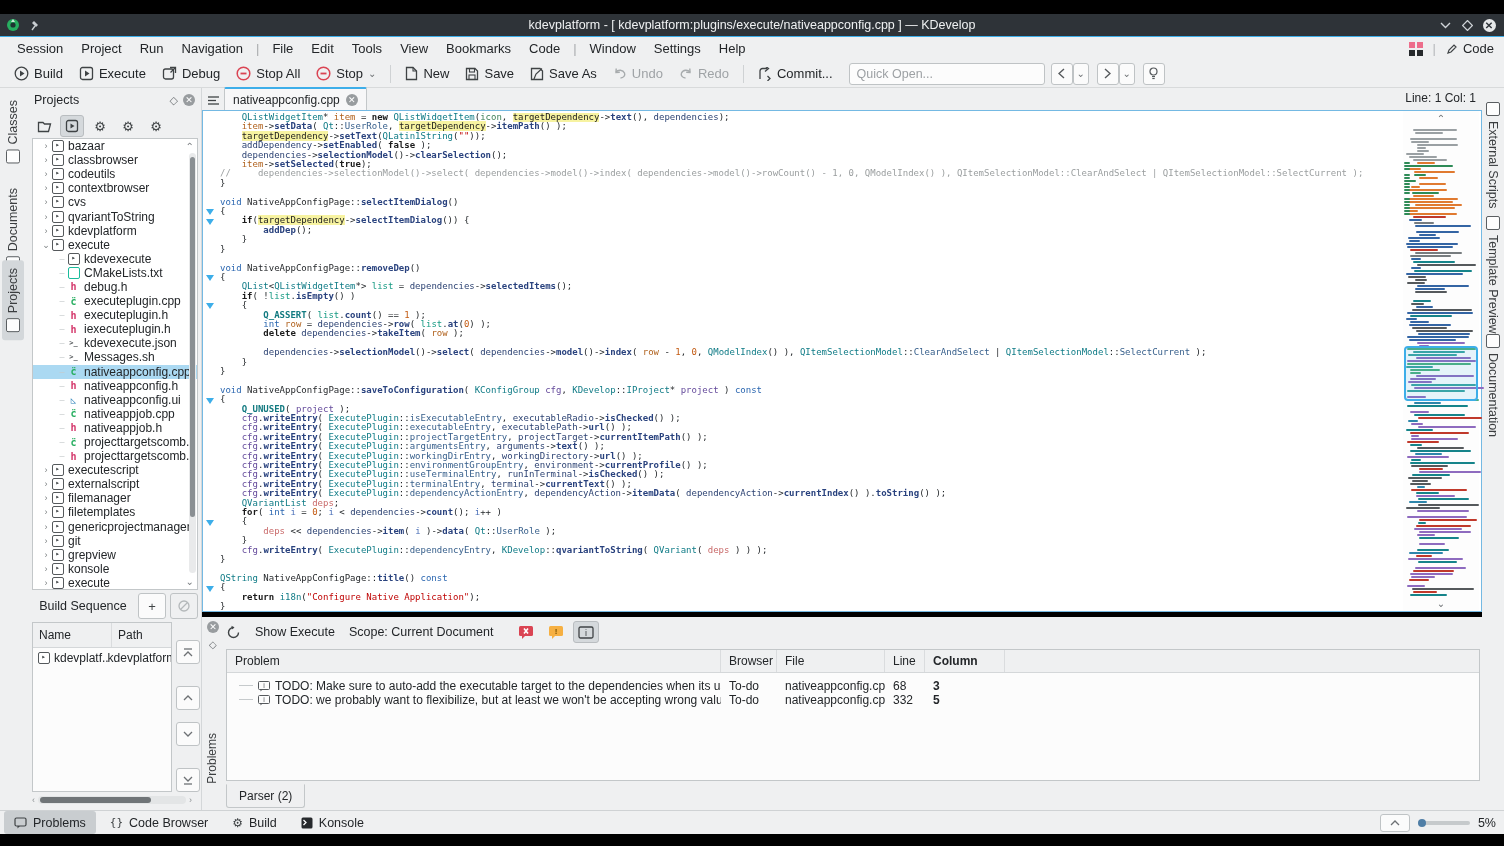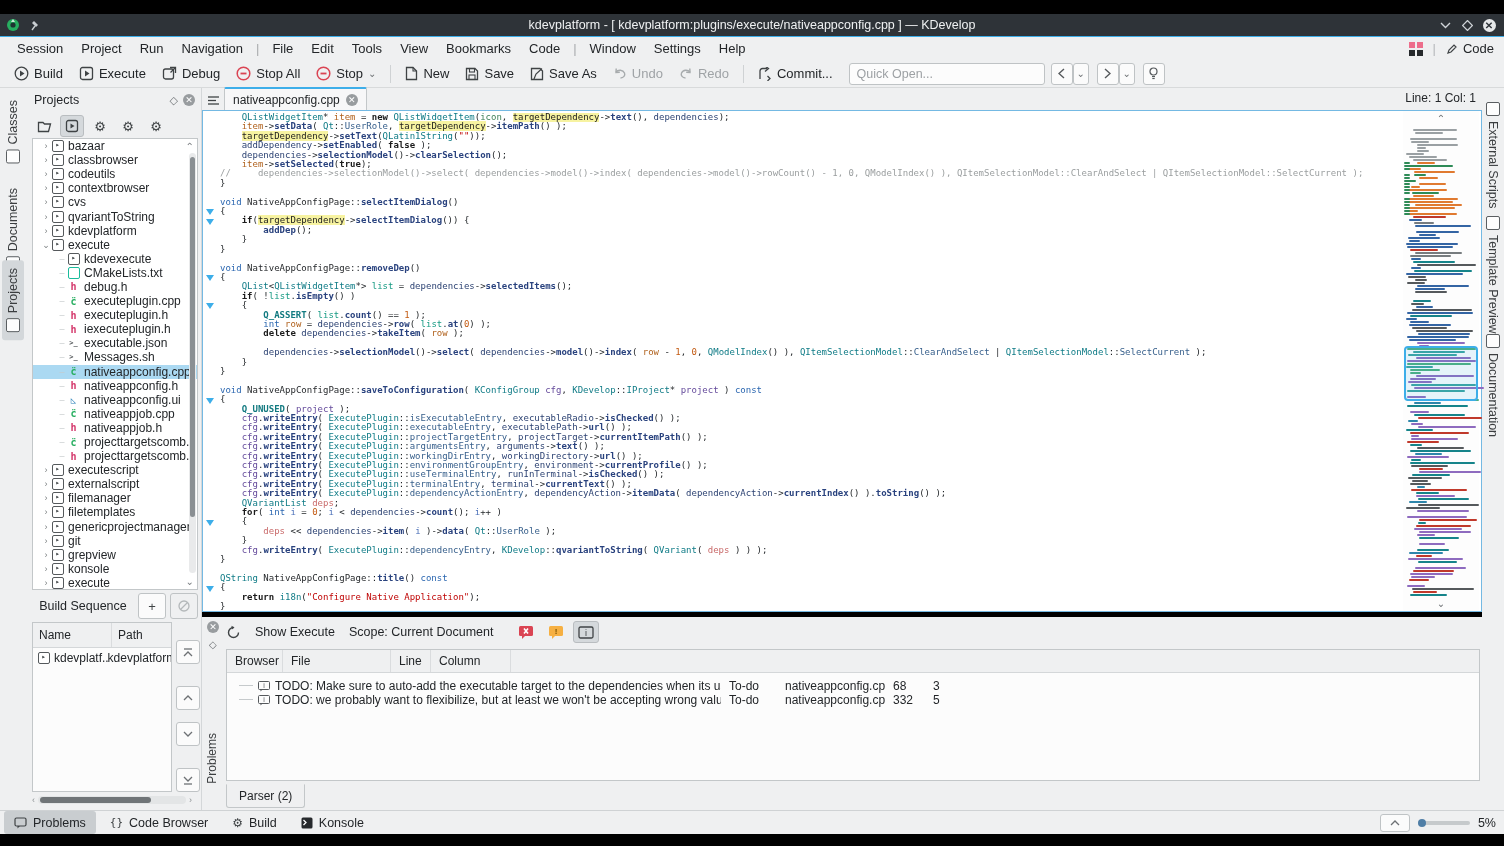--- a/index.html
+++ b/index.html
@@ -102,21 +102,21 @@
   
   #problems{left:202px;top:617px;width:1280px;height:193px;background:#eff0f1;}
   #probside{position:absolute;left:2px;top:0;width:20px;height:100%;}
   #probside .rot{position:absolute;left:1px;bottom:26px;writing-mode:vertical-rl;transform:rotate(180deg);font-size:12px;color:#3b3e40;}
   #probbar{position:absolute;left:24px;top:2px;right:0;height:26px;display:flex;align-items:center;gap:14px;font-size:12.5px;}
   .fbtn{width:26px;height:22px;display:flex;align-items:center;justify-content:center;border-radius:3px;}
   .fbtn.pressed{background:#d5d9dc;border:1px solid #b9bdc0;box-sizing:border-box;}
   #probtable{position:absolute;left:24px;top:32px;right:2px;height:132px;background:#fcfcfc;border:1px solid #c3c7c9;box-sizing:border-box;font-size:12px;}
   #probhead{display:flex;height:22px;background:#eff0f1;border-bottom:1px solid #d4d7d9;align-items:center;}
   #probhead div{padding-left:8px;box-sizing:border-box;border-right:1px solid #dadcde;height:100%;display:flex;align-items:center;}
-  .pcol0{width:494px;} .pcol1{width:56px;} .pcol2{width:108px;} .pcol3{width:40px;} .pcol4{width:80px;} .pcol5{flex:1;border-right:none !important;}
+  .pcol0{width:494px;} .pcol1{width:56px;} .pcol2{width:108px;} .pcol3{width:40px;} .pcol4{width:80px;font-weight:bold;} .pcol5{flex:1;border-right:none !important;}
   .prow{display:flex;height:14px;align-items:center;}
   .prow>div{padding-left:8px;box-sizing:border-box;white-space:nowrap;overflow:hidden;}
   .prow .msg{display:flex;align-items:center;gap:5px;}
   .branch{width:14px;height:1px;border-top:1px solid #c6cacc;margin-left:4px;flex:none;}
   #parsertab{position:absolute;left:24px;bottom:2px;height:22px;background:#eff0f1;border:1px solid #c3c7c9;border-top:1px solid #eff0f1;
              display:flex;align-items:center;padding:0 12px;font-size:12px;border-radius:0 0 3px 3px;}
   
   #statusbar{left:0;top:810px;width:1504px;height:23px;background:#eff0f1;border-top:1px solid #cfd2d4;display:flex;align-items:center;font-size:12.5px;}
   .sbtn{display:flex;align-items:center;gap:6px;padding:2px 10px;margin-left:4px;border-radius:3px;height:19px;}
   .sbtn.active{background:#c9cdd0;}
@@ -490,21 +490,21 @@
             <span class="ticon">
               <span style="color: rgb(212, 56, 108);">h</span>
             </span>
             <span>iexecuteplugin.h</span>
           </div>
           <div class="trow" style="padding-left: 24px;">
             <span class="tarrow" style="color: rgb(198, 202, 204);">–</span>
             <span class="ticon">
               <span style="color: rgb(85, 89, 92); font-size: 7px;">&gt;_</span>
             </span>
-            <span>executable.json</span>
+            <span>kdevexecute.json</span>
           </div>
           <div class="trow" style="padding-left: 24px;">
             <span class="tarrow" style="color: rgb(198, 202, 204);">–</span>
             <span class="ticon">
               <span style="color: rgb(85, 89, 92); font-size: 7px;">&gt;_</span>
             </span>
             <span>Messages.sh</span>
           </div>
           <div class="trow sel" style="padding-left: 24px;">
             <span class="tarrow" style="color: rgb(198, 202, 204);">–</span>
@@ -910,20 +910,21 @@
         <span class="fbtn pressed">
             <svg width="16" height="13">
               <rect x="1" y="1" width="14" height="11" rx="1.5" fill="none" stroke="#3f4345" stroke-width="1.3"></rect>
               <text x="8" y="10" text-anchor="middle" font-size="9" fill="#3f4345">i</text>
             </svg>
           </span>
       </span>
     </div>
     <div id="probtable">
       <div id="probhead">
+        <div class="pcol0">Problem</div>
         <div class="pcol1">Browser</div>
         <div class="pcol2">File</div>
         <div class="pcol3">Line</div>
         <div class="pcol4">Column</div>
         <div class="pcol5"></div>
       </div>
       <div id="probrows" style="padding-top:6px">
           <div class="prow">
             <div class="pcol0 msg">
               <span class="branch"></span>

